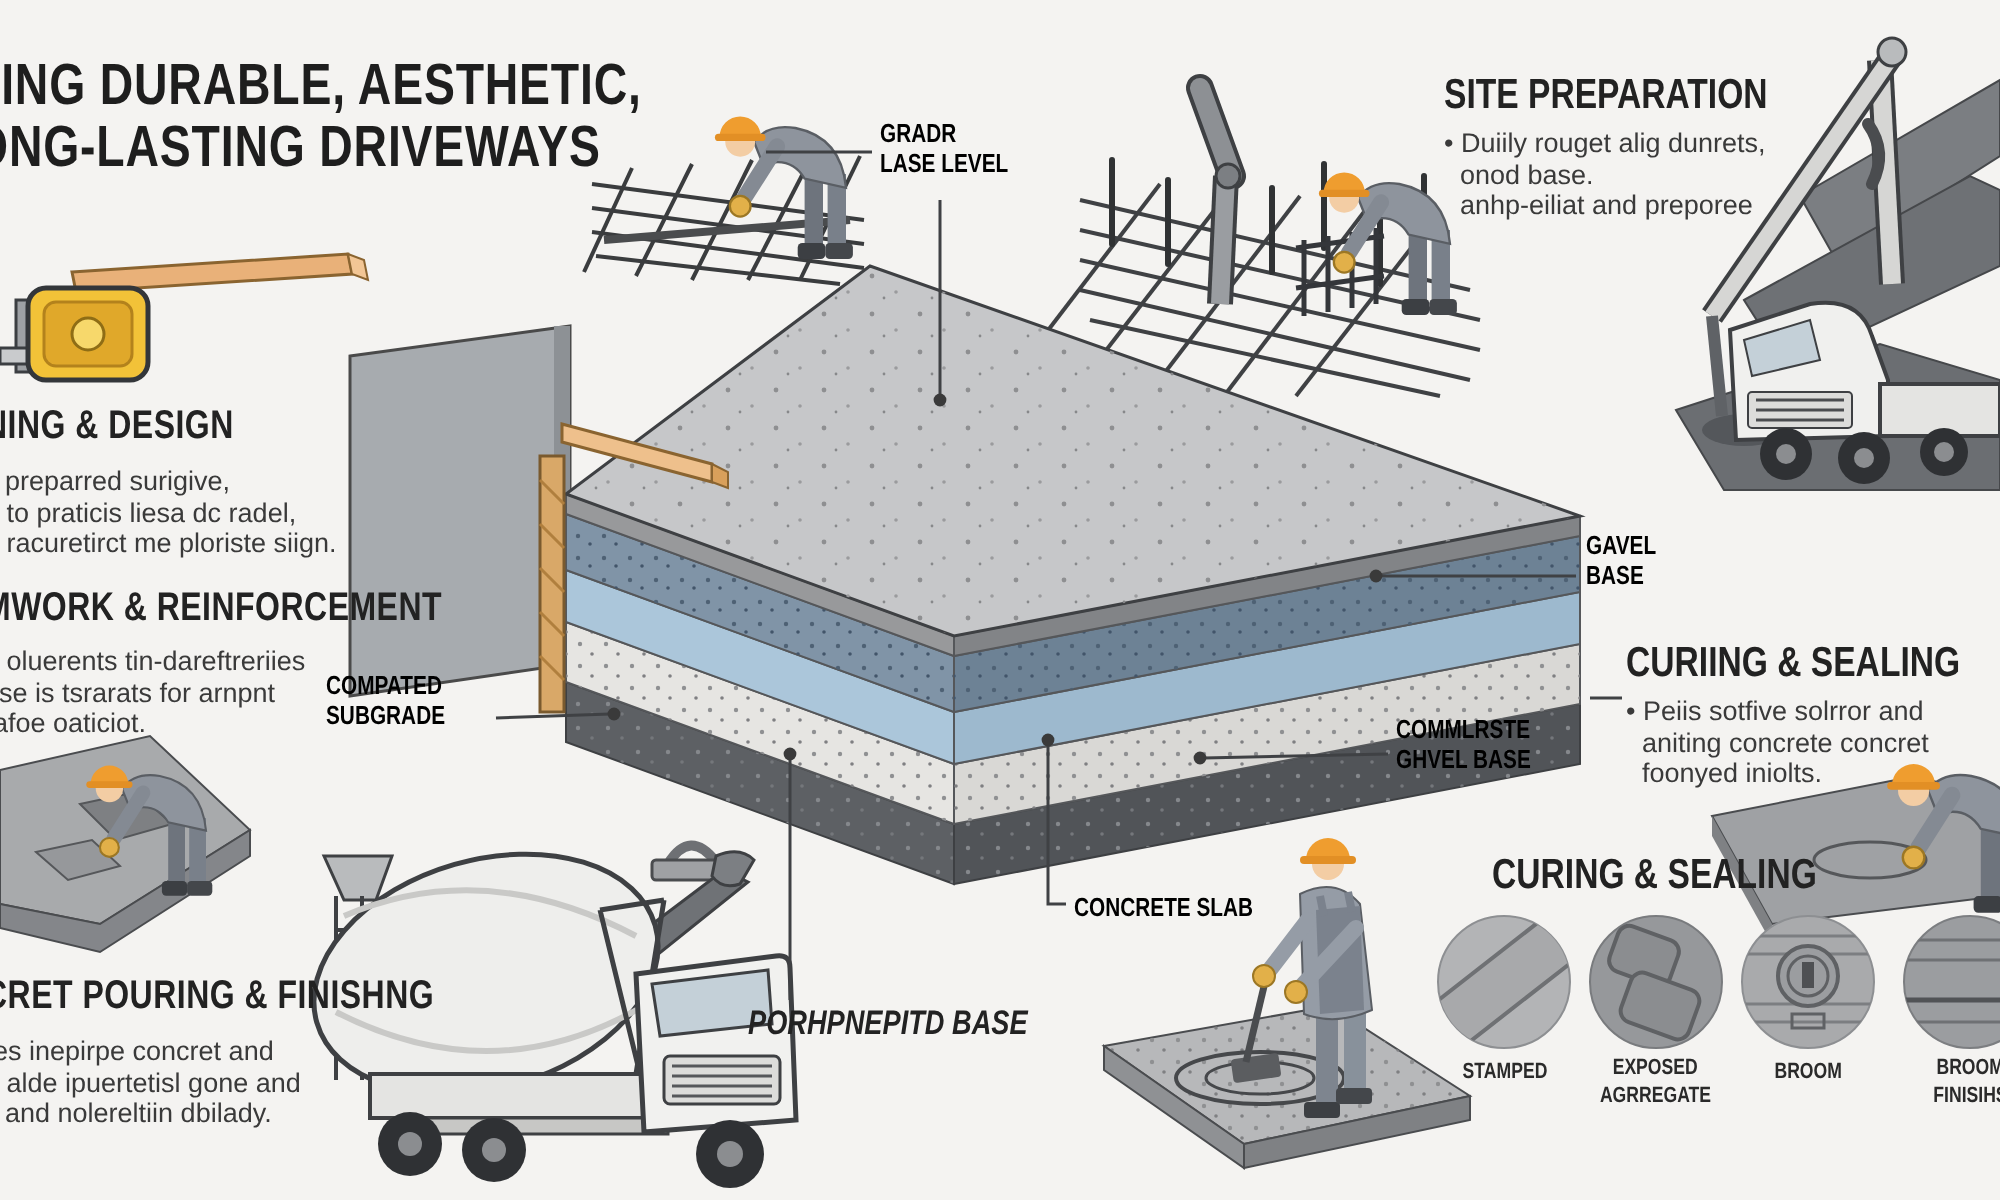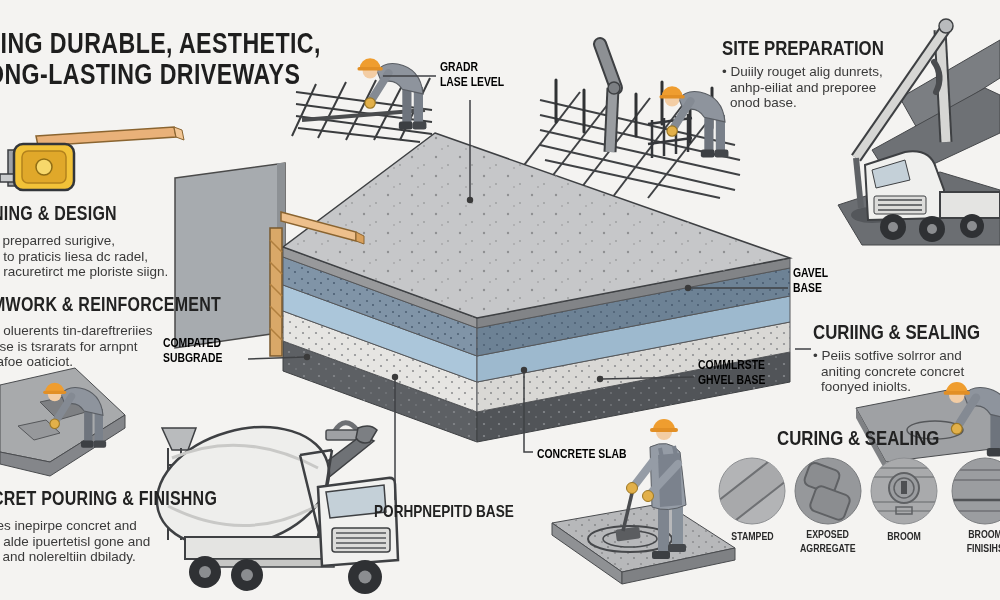--- a/index.html
+++ b/index.html
@@ -360,35 +360,35 @@
     <div>res inepirpe concret and</div>
     <div>e alde ipuertetisl gone and</div>
     <div>y and nolereltiin dbilady.</div>
   </div>
 </div>
 
 <div class="txt" style="left:722px;top:36px;">
   <div class="h2big"><span class="cond">SITE PREPARATION</span></div>
   <div class="body14" style="margin-top:4px;">
     <div>• Duiily rouget alig dunrets,</div>
+    <div style="padding-left:8px;">onod base.</div>
     <div style="padding-left:8px;">anhp-eiliat and preporee</div>
-    <div style="padding-left:8px;">onod base.</div>
   </div>
 </div>
 
 <div class="txt" style="left:813px;top:320px;">
   <div class="h2big"><span class="cond">CURIING &amp; SEALING</span></div>
   <div class="body14" style="margin-top:4px;">
     <div>• Peiis sotfive solrror and</div>
     <div style="padding-left:8px;">aniting concrete concret</div>
     <div style="padding-left:8px;">foonyed iniolts.</div>
   </div>
 </div>
 
-<div class="txt" style="left:374px;top:502px;">
+<div class="txt" style="left:374px;top:502px;font-style:italic;">
   <div style="font-size:17px;font-weight:700;color:#222;"><span class="cond">PORHPNEPITD BASE</span></div>
   <div class="body14" style="margin-top:5px;">
   </div>
 </div>
 
 <div class="txt lab" style="left:440px;top:60px;">
   <div><span class="cond">GRADR</span></div>
   <div><span class="cond">LASE LEVEL</span></div>
 </div>
 <div class="txt lab" style="left:163px;top:336px;">
@@ -401,21 +401,21 @@
 </div>
 <div class="txt lab" style="left:698px;top:358px;">
   <div><span class="cond">COMMLRSTE</span></div>
   <div><span class="cond">GHVEL BASE</span></div>
 </div>
 <div class="txt lab" style="left:537px;top:447px;">
   <span class="cond">CONCRETE SLAB</span>
 </div>
 
 <div class="txt" style="left:746px;top:426px;">
-  <div style="font-size:21px;font-weight:700;color:#222;margin-left:31px;"><span class="cond">CURING &amp; SEALING</span></div>
+  <div style="font-size:21px;font-weight:700;color:#222;"><span class="cond">CURING &amp; SEALING</span></div>
 </div>
 <div class="clab-wrap clab" style="left:707px;top:529px;">
   <span class="cond-c">STAMPED</span>
 </div>
 <div class="clab-wrap clab" style="left:783px;top:527px;">
   <div><span class="cond-c">EXPOSED</span></div>
   <div><span class="cond-c">AGRREGATE</span></div>
 </div>
 <div class="clab-wrap clab" style="left:859px;top:529px;">
   <span class="cond-c">BROOM</span>

